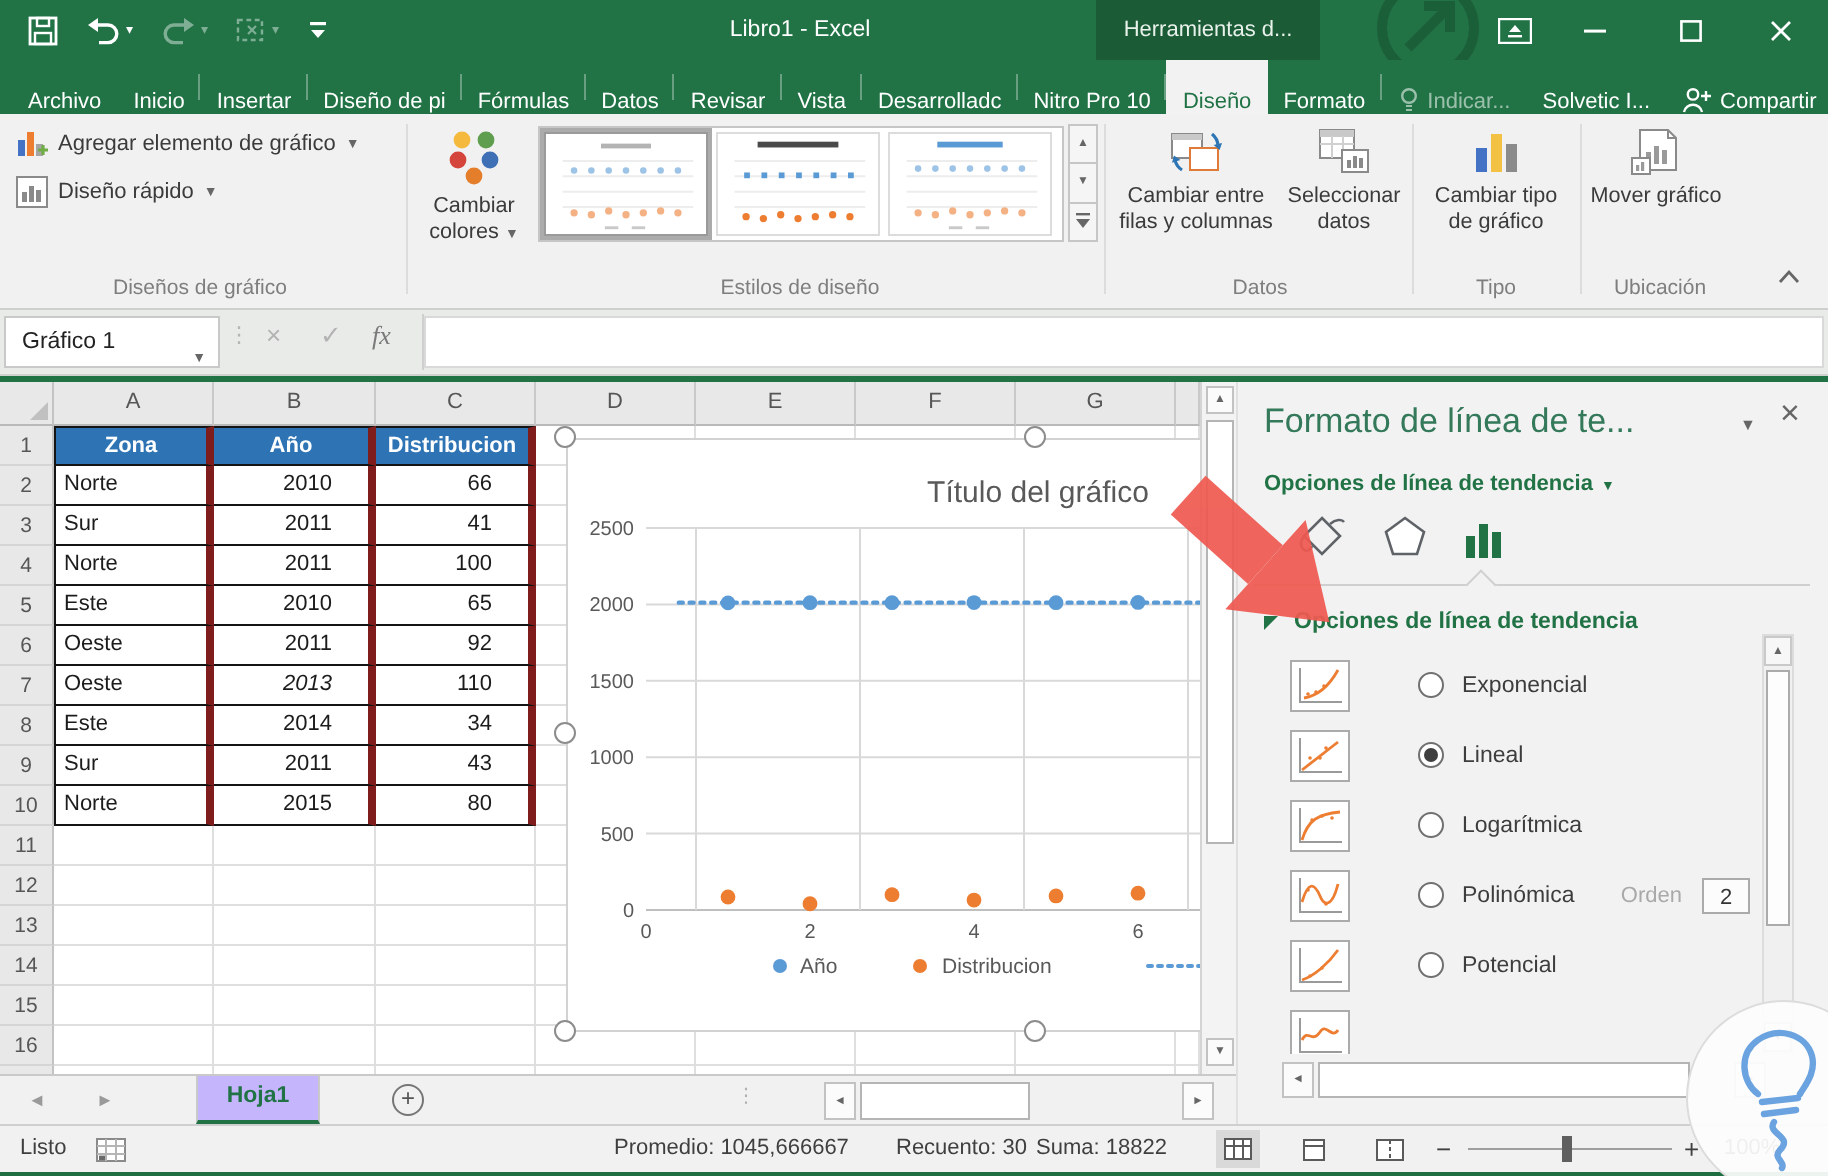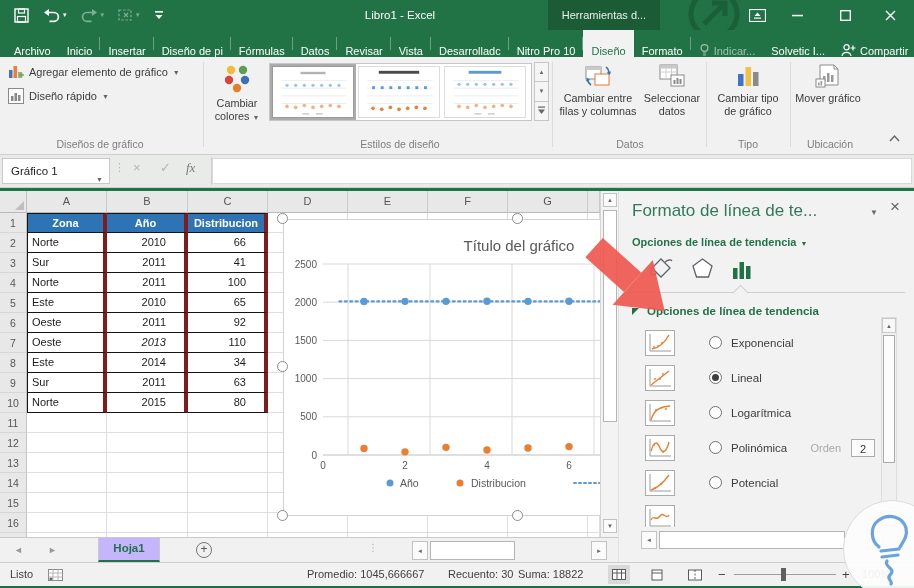--- a/index.html
+++ b/index.html
@@ -544,21 +544,21 @@
           <div class="cell" style="width: 80px;"></div>
           <div class="cell" style="width: 80px;"></div>
           <div class="cell" style="width: 80px;"></div>
           <div class="cell" style="width: 80px;"></div>
           <div class="cell" style="width: 12px;"></div>
         </div>
         <div class="grow">
           <div class="rownum">9</div>
           <div class="cell tbl tleft tfirst" style="width: 80px;">Sur</div>
           <div class="cell tbl tnum" style="width: 81px;">2011</div>
-          <div class="cell tbl tnum" style="width: 80px;">63</div>
+          <div class="cell tbl tnum" style="width: 80px;">43</div>
           <div class="cell" style="width: 80px;"></div>
           <div class="cell" style="width: 80px;"></div>
           <div class="cell" style="width: 80px;"></div>
           <div class="cell" style="width: 80px;"></div>
           <div class="cell" style="width: 12px;"></div>
         </div>
         <div class="grow">
           <div class="rownum">10</div>
           <div class="cell tbl tleft tfirst" style="width: 80px;">Norte</div>
           <div class="cell tbl tnum" style="width: 81px;">2015</div>

